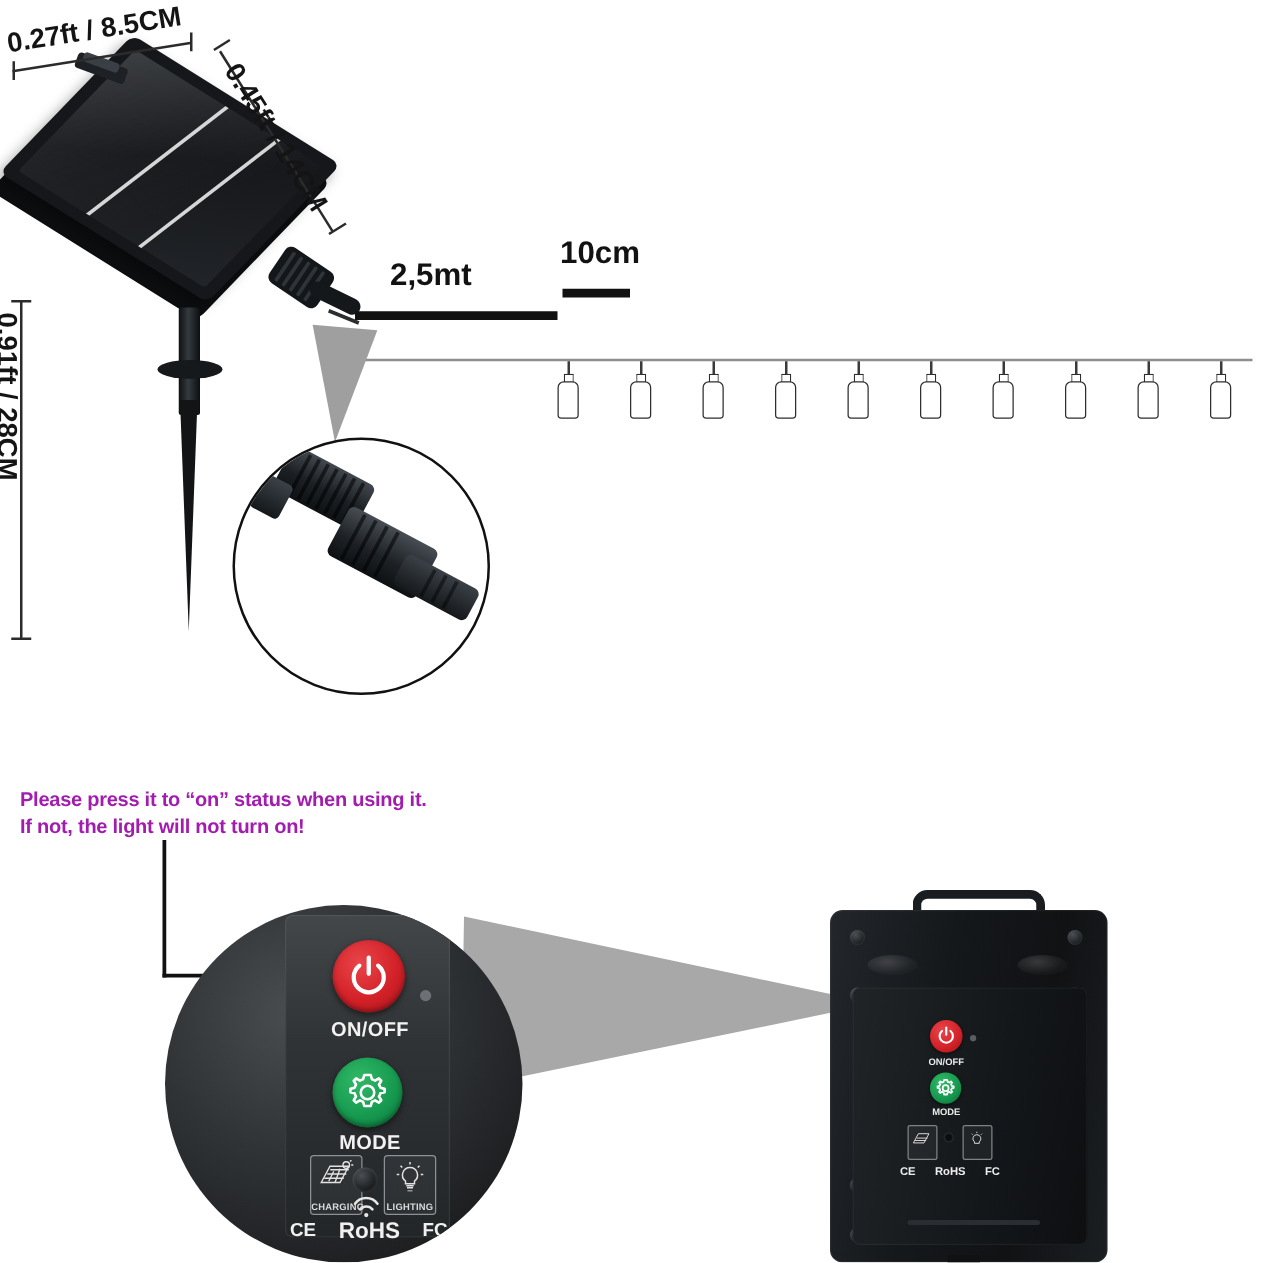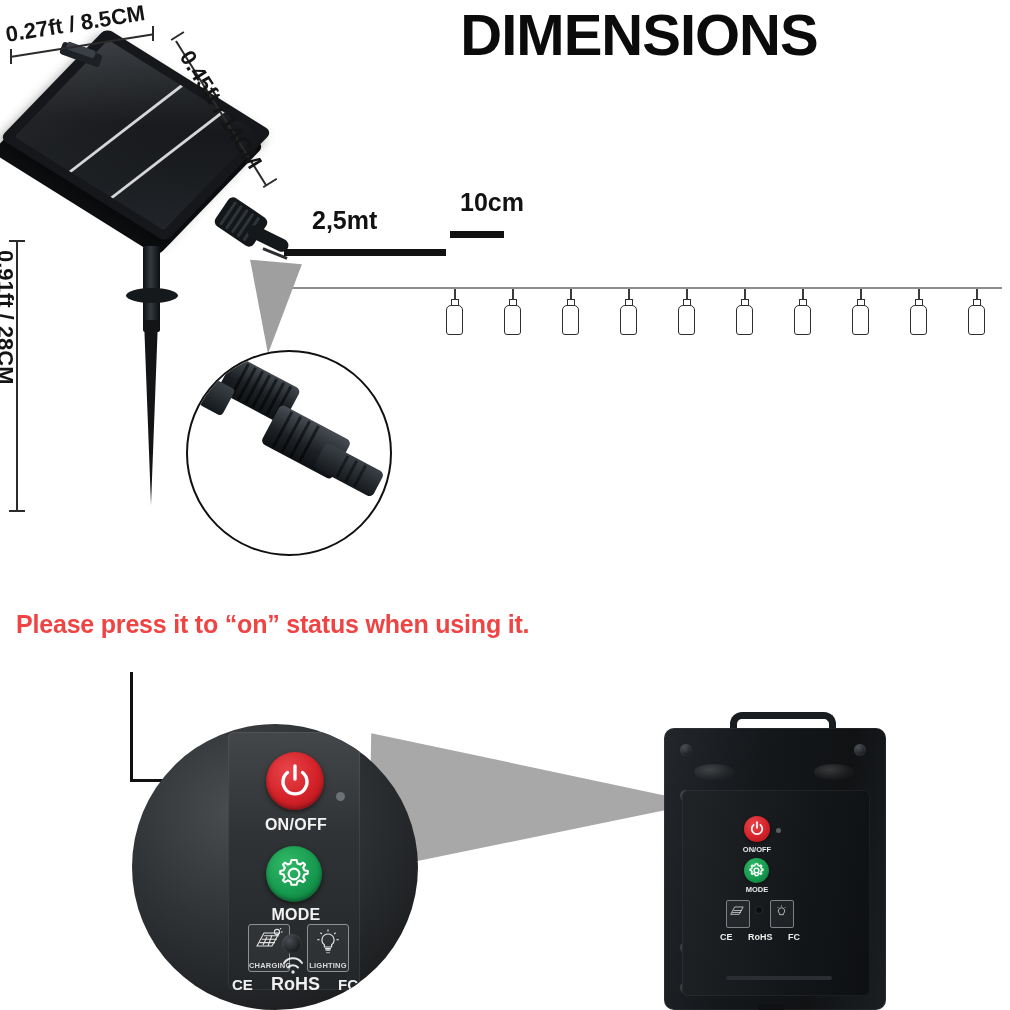--- a/index.html
+++ b/index.html
@@ -75,21 +75,21 @@
   #dline-d-cap-b { left: 262px; top: 182px; width: 16px; height: 2px; transform: rotate(-32deg); }
 
   #dline-h { left: 16px; top: 240px; width: 2px; height: 272px; }
   #dline-h-cap-t { left: 9px; top: 240px; width: 16px; height: 2px; }
   #dline-h-cap-b { left: 9px; top: 510px; width: 16px; height: 2px; }
 
   
   .scalebar { background: #111111; }
   #lbl-25mt { left: 312px; top: 206px; font-size: 25px; font-weight: bold; color: #121212; }
   #bar-25mt { left: 284px; top: 249px; width: 162px; height: 7px; }
-  #lbl-10cm { left: 460px; top: 188px; font-size: 25px; font-weight: bold; color: #121212; }
+  #lbl-10cm { left: 448px; top: 188px; font-size: 25px; font-weight: bold; color: #121212; }
   #bar-10cm { left: 450px; top: 231px; width: 54px; height: 7px; }
 
   
   #string-wire {
     left: 278px; top: 287px; width: 724px; height: 2px;
     background: #8d8d8d;
   }
   .bulb-group { position: absolute; top: 289px; width: 22px; height: 48px; }
   .bulb-stem {
     position: absolute; left: 10px; top: 0; width: 2px; height: 12px;
@@ -236,24 +236,24 @@
   #conn-cord {
     position: absolute; left: 128px; top: 104px;
     width: 66px; height: 28px;
     background: linear-gradient(180deg,#3a4046 0%, #15181b 100%);
     border-radius: 5px;
     transform: rotate(28deg);
   }
 
   
   #warn {
-    left: 16px; top: 608px;
+    left: 16px; top: 630px;
     width: 560px;
-    color: #ef4444;
-    font-size: 25px;
+    color: #a21caf;
+    font-size: 16px;
     font-weight: bold;
     line-height: 1.32;
     letter-spacing: -0.2px;
   }
   #warn-l2 { display: block; }
 
   
   #leader-v { left: 130px; top: 672px; width: 3px; height: 110px; background: #111; }
   #leader-h { left: 130px; top: 779px; width: 126px; height: 3px; background: #111; }
 
@@ -417,21 +417,20 @@
   #unit-cord {
     position: absolute; left: 98px; top: 292px; width: 26px; height: 30px;
     background: #0f1113; border-radius: 3px;
   }
 </style>
 </head>
 <body>
 
 <div id="page">
 
-  <div class="abs nosel" id="title">DIMENSIONS</div>
 
   <div class="abs" id="panel-wrap">
     <div id="panel-frame-side"></div>
     <div id="panel-frame">
       <div id="panel-glass">
         <div class="cellsheen"></div>
         <div class="cellline" style="left:42%;"></div>
         <div class="cellline" style="left:70%;"></div>
       </div>
     </div>
@@ -547,20 +546,21 @@
     </div>
     <div id="conn-cord">
       <div class="thread" style="left:24px; height:24px; background:rgba(0,0,0,0.45);"></div>
       <div class="thread" style="left:34px; height:24px; background:rgba(0,0,0,0.45);"></div>
       <div class="thread" style="left:44px; height:24px; background:rgba(0,0,0,0.45);"></div>
     </div>
   </div>
 
   <div class="abs nosel" id="warn">
     <span>Please press  it to “on” status when using it.</span>
+    <span id="warn-l2">If not, the light will not turn on!</span>
   </div>
   <div class="abs" id="leader-v"></div>
   <div class="abs" id="leader-h"></div>
 
   <div class="abs" id="mag-cone"></div>
 
   <div class="abs" id="ctrl-circle">
     <div id="ctrl-plate"></div>
 
     <div id="btn-power">

